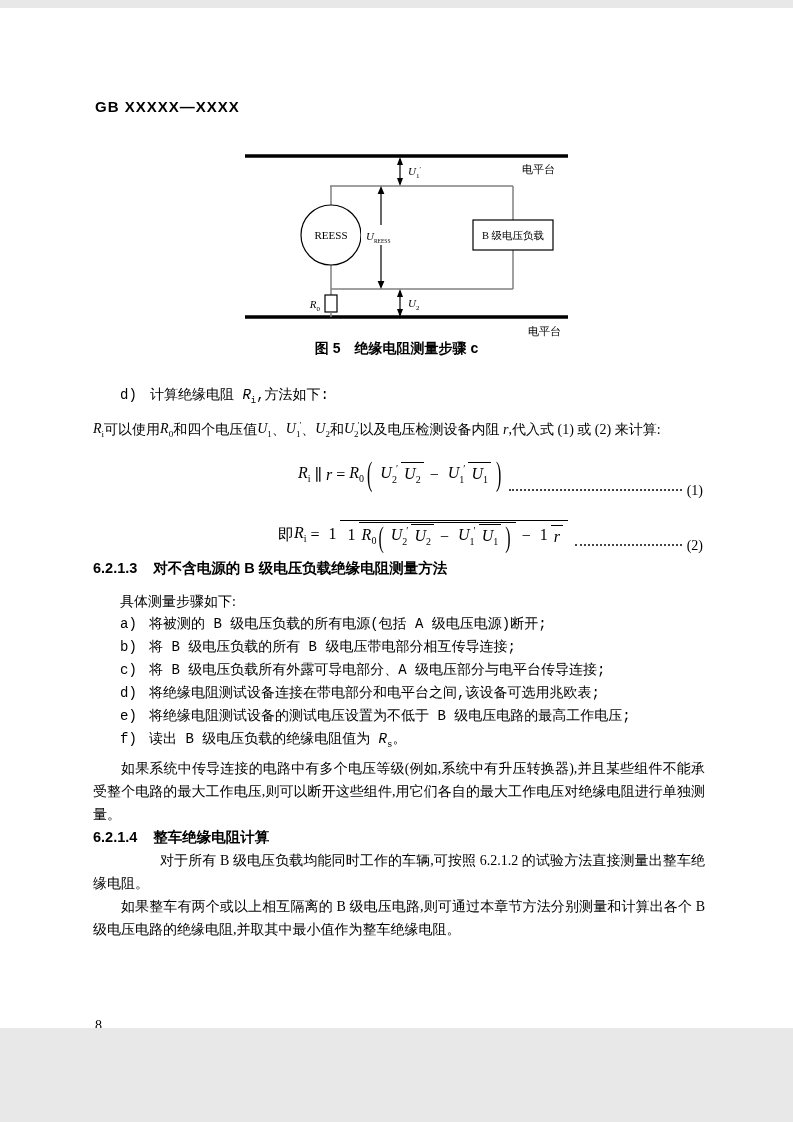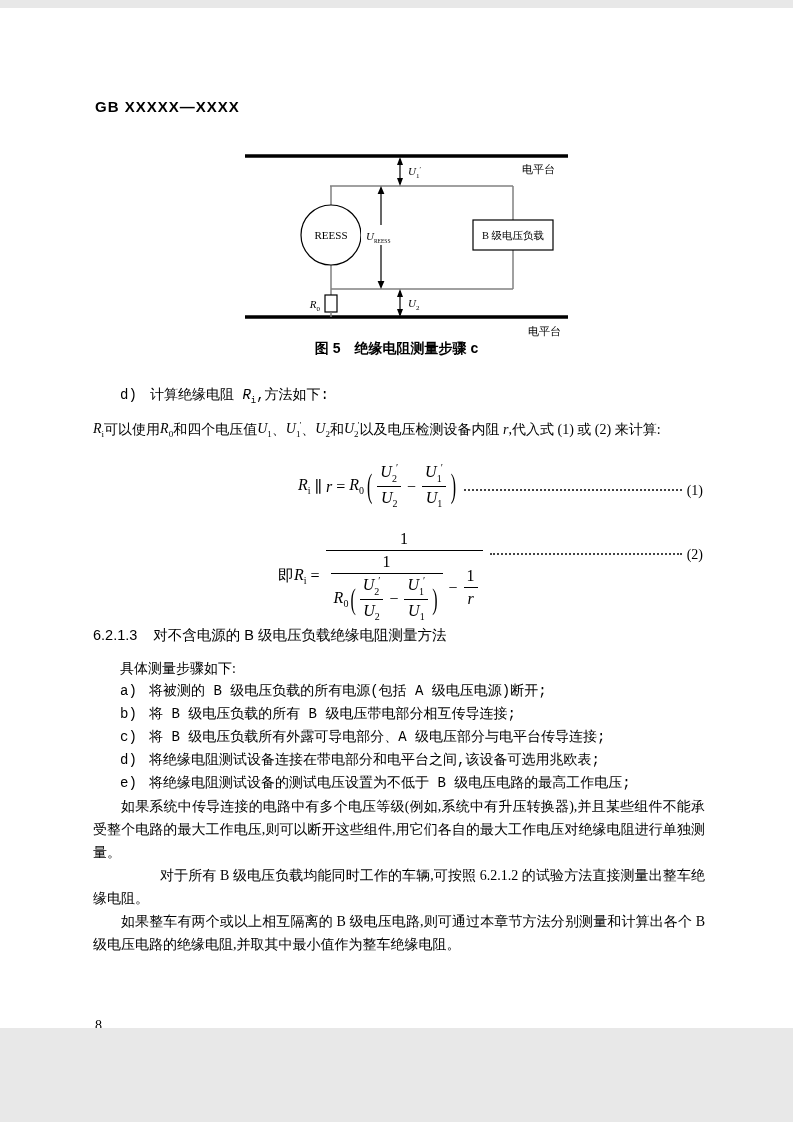--- a/index.html
+++ b/index.html
@@ -23,36 +23,36 @@
   .ditem .lbl{display:inline-block;width:30px;}
   .intro{margin-top:1px;}
   
   .eqrow{display:flex;align-items:flex-start;margin-right:2px;}
   .eqrow1{margin-top:16px;padding-left:205px;}
   .eqrow2{margin-top:18px;padding-left:185px;}
   .math{font-size:16px;line-height:1.25;white-space:nowrap;display:inline-flex;align-items:center;}
   .math var{font-style:italic;}
   .math sub{font-size:10px;}
   .math sup{font-size:10px;margin-left:-1px;}
-  .frac{display:inline-flex;flex-direction:column;align-items:stretch;text-align:center;
+  .frac{display:inline-flex;align-items:stretch;text-align:center;
         vertical-align:middle;margin:0 2px;}
   .frac .num{display:flex;align-items:center;justify-content:center;padding:0 3px 1px 3px;}
   .frac .den{display:flex;align-items:center;justify-content:center;border-top:1px solid #000;
         padding:1px 3px 0 3px;}
   .bp{display:inline-block;transform:scaleY(2.05);transform-origin:center;margin:0 3px;font-weight:normal;}
   .bp2{display:inline-block;transform:scaleY(1.9);transform-origin:center;margin:0 2px;}
   .op{margin:0 4px;}
   .leader{flex:1;height:0;border-bottom:2px dotted #444;margin:0 5px;}
   .eqrow1 .leader{margin-top:27px;}
   .eqrow1 .eq-no{margin-top:17px;}
   .eqrow2 .leader{margin-top:24px;}
   .eqrow2 .eq-no{margin-top:14px;}
   .eq-no{font-size:14px;}
   
-  h3.sec{font-family:"Liberation Sans","DejaVu Sans",sans-serif;font-weight:normal;font-size:14.5px;
+  h3.sec{font-family:"Liberation Sans","DejaVu Sans",sans-serif;font-weight:bold;font-size:14.5px;
         margin:0;padding:0;}
   .sec-6213{margin-top:28px;}
   .sec-6214{margin-top:8px;}
   h3.sec .sec-no{margin-right:16px;}
   .lead-line{margin-top:10px;margin-left:27px;}
   .step{margin-left:27px;font-family:Liberation Mono, monospace;}
   .step .lbl{display:inline-block;width:29px;}
   p.para{margin:0;text-indent:28px;text-align:justify;}
   p.para-wide{margin:0;text-indent:67px;text-align:justify;}
   .pgnum{position:absolute;left:95px;top:1010px;font-size:14px;}
@@ -220,23 +220,29 @@
     </div>
     <div class="step">
       <span class="lbl">c)</span><span>将 B 级电压负载所有外露可导电部分、A 级电压部分与电平台传导连接;</span>
     </div>
     <div class="step">
       <span class="lbl">d)</span><span>将绝缘电阻测试设备连接在带电部分和电平台之间,该设备可选用兆欧表;</span>
     </div>
     <div class="step">
       <span class="lbl">e)</span><span>将绝缘电阻测试设备的测试电压设置为不低于 B 级电压电路的最高工作电压;</span>
     </div>
+    <div class="step">
+      <span class="lbl">f)</span><span>读出 B 级电压负载的绝缘电阻值为 </span><span class="mvar"><var>R</var><sub>s</sub></span><span>。</span>
+    </div>
 
     <p class="para">如果系统中传导连接的电路中有多个电压等级(例如,系统中有升压转换器),并且某些组件不能承受整个电路的最大工作电压,则可以断开这些组件,用它们各自的最大工作电压对绝缘电阻进行单独测量。</p>
 
+    <h3 class="sec sec-6214">
+      <span class="sec-no">6.2.1.4</span><span>整车绝缘电阻计算</span>
+    </h3>
 
     <p class="para-wide">对于所有 B 级电压负载均能同时工作的车辆,可按照 6.2.1.2 的试验方法直接测量出整车绝缘电阻。</p>
 
 
     <p class="para">如果整车有两个或以上相互隔离的 B 级电压电路,则可通过本章节方法分别测量和计算出各个 B 级电压电路的绝缘电阻,并取其中最小值作为整车绝缘电阻。</p>
 
   </div>
 
   <div class="pgnum">8</div>
 

